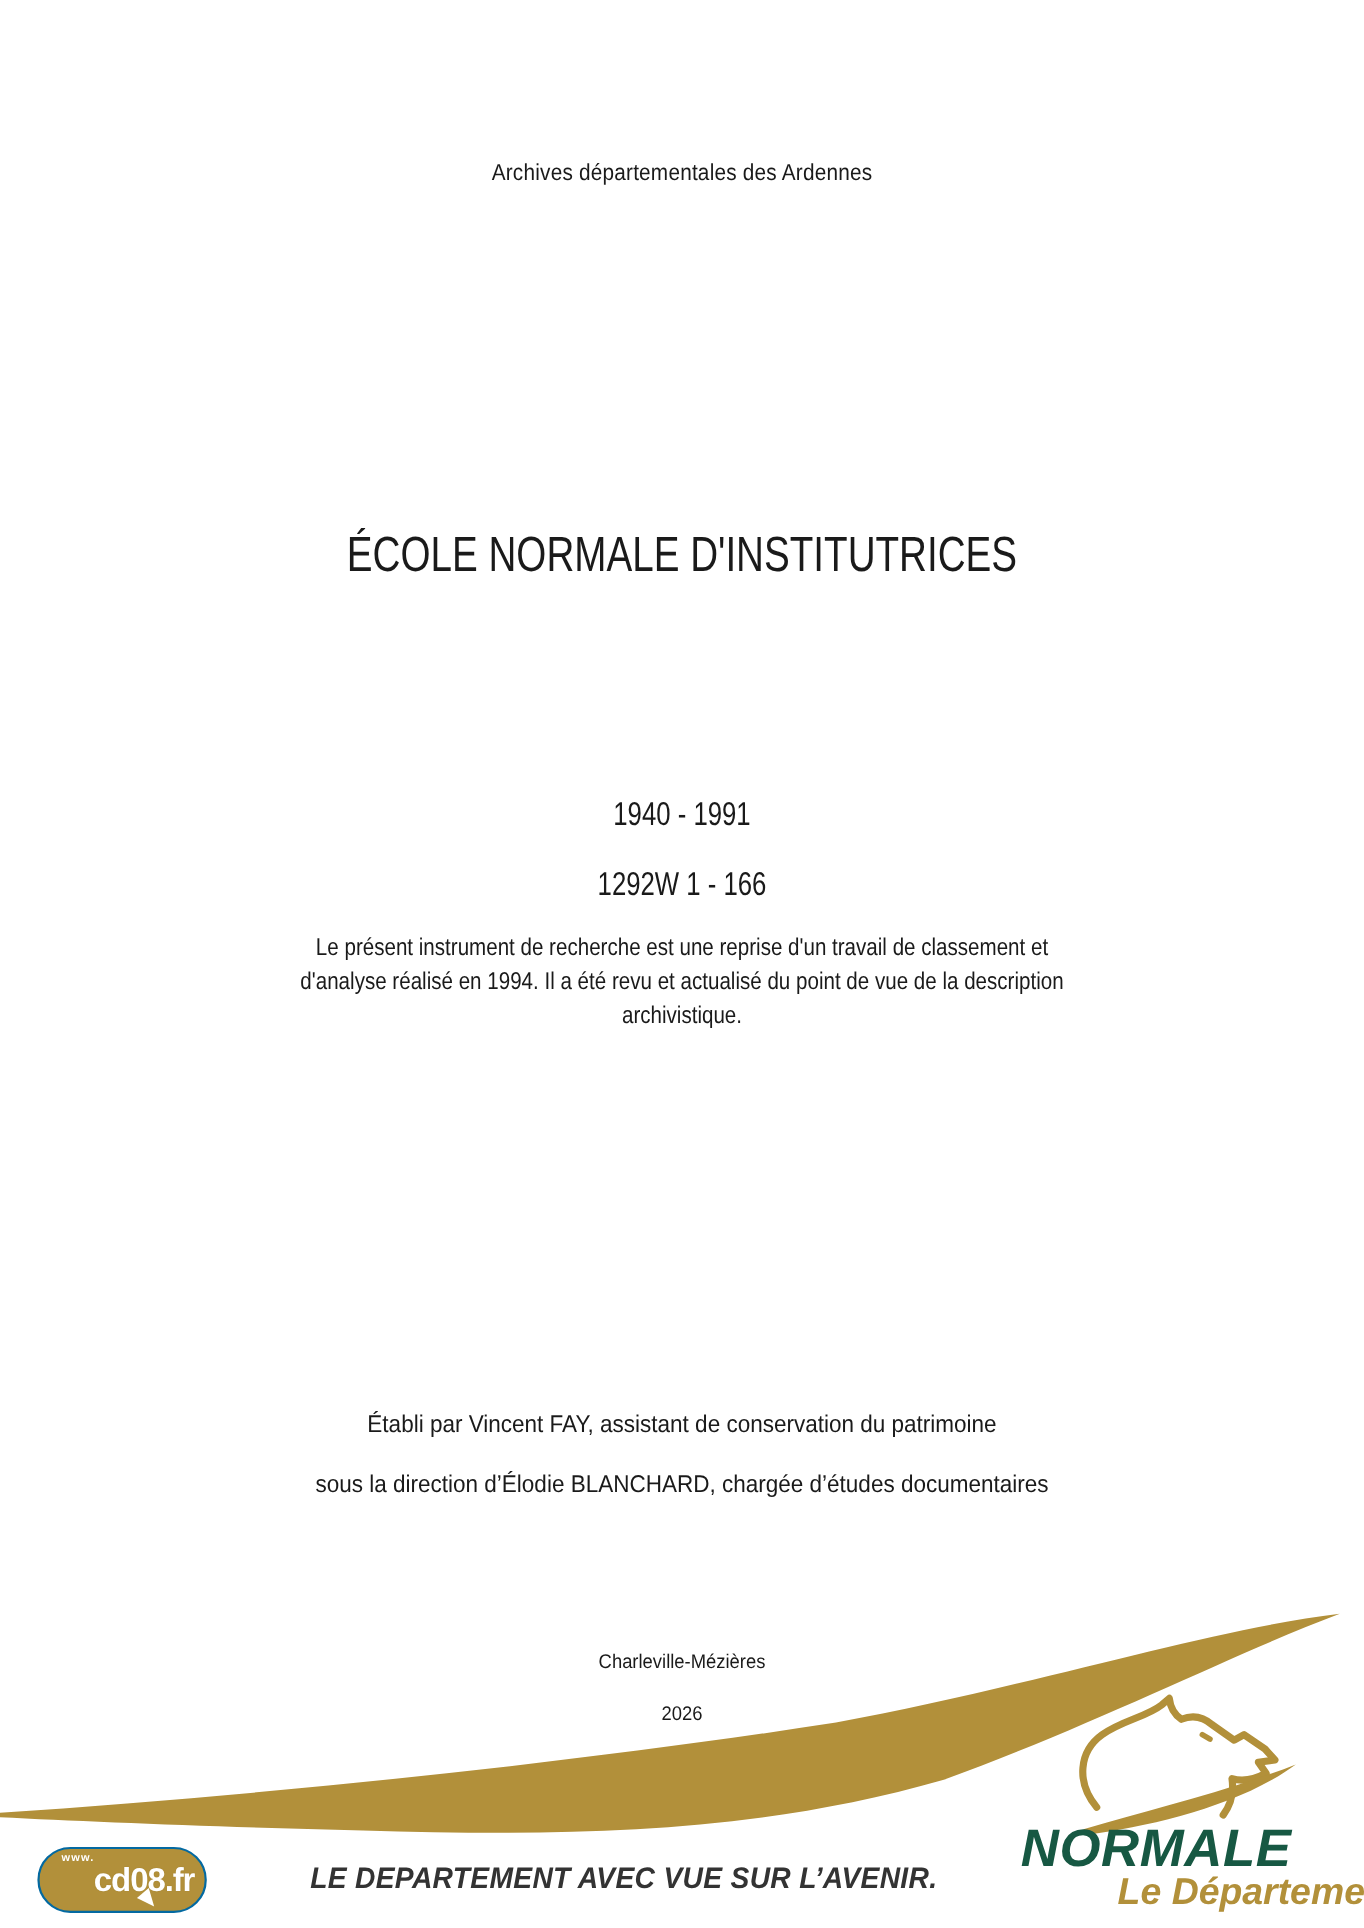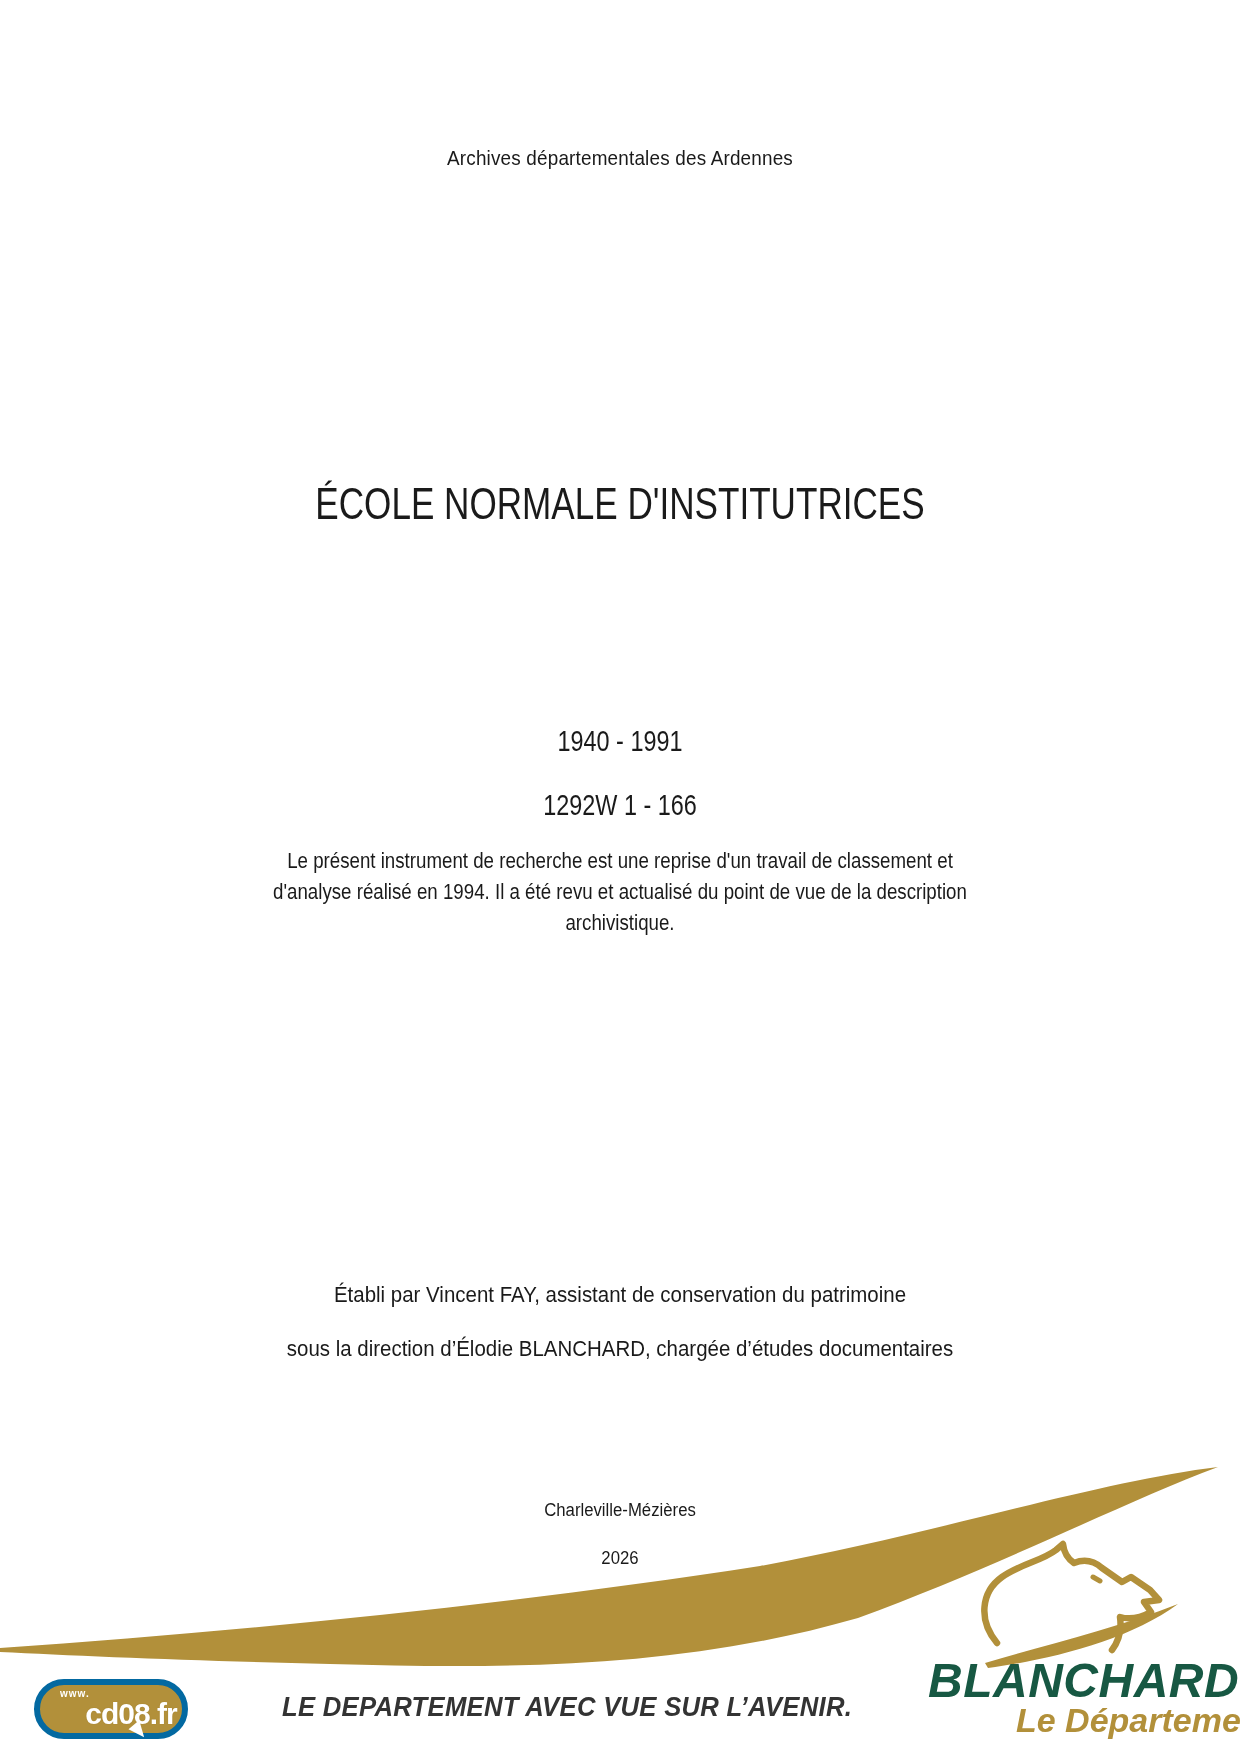--- a/index.html
+++ b/index.html
@@ -25,21 +25,21 @@
   
   .slogan{top:1692px;left:282px;font-size:27px;font-weight:700;font-style:italic;
           color:#333;white-space:nowrap;transform:scaleX(.95);transform-origin:0 50%;
           letter-spacing:.3px;}
   .brand-name{top:1653px;left:928px;font-size:48px;font-weight:700;font-style:italic;
               color:#175843;white-space:nowrap;letter-spacing:.5px;}
   .brand-sub{top:1701px;left:1016px;font-size:34px;font-weight:700;font-style:italic;
              color:#B2903A;white-space:nowrap;}
   
   .cd08{top:1679px;left:34px;width:154px;height:60px;background:#B2903A;
-        border-radius:30px;border:6px solid #0369a1;box-sizing:border-box;}
+        border-radius:30px;border:2px solid #0369a1;box-sizing:border-box;}
   .cd08 .domain{position:absolute;left:0;right:0;top:12px;text-align:center;
         color:#fff;font-size:30px;font-weight:700;letter-spacing:-1px;
         text-shadow:0 0 1px #9a7b2a;margin-left:40px;}
   .cd08 .www{position:absolute;left:20px;top:3px;color:#fff;font-size:10px;
         font-weight:700;letter-spacing:1px;}
   .cursor{position:absolute;left:92px;top:38px;width:0;height:0;
         border-left:7px solid transparent;border-right:7px solid transparent;
         border-bottom:16px solid #fff;transform:rotate(140deg);}
   svg{display:block;}
 </style>
@@ -92,17 +92,17 @@
   <div class="abs centered year sx93">2026</div>
 
   <div class="abs cd08">
     <span class="www">www.</span>
     <span class="domain">cd08.fr</span>
     <span class="cursor"></span>
   </div>
 
   <div class="abs slogan">LE DEPARTEMENT AVEC VUE SUR L’AVENIR.</div>
 
-  <div class="abs brand-name">BLANCHARD</div>
+  <div class="abs brand-name">NORMALE</div>
 
   <div class="abs brand-sub">Le Département</div>
 
 </div>
 
 </body></html>

